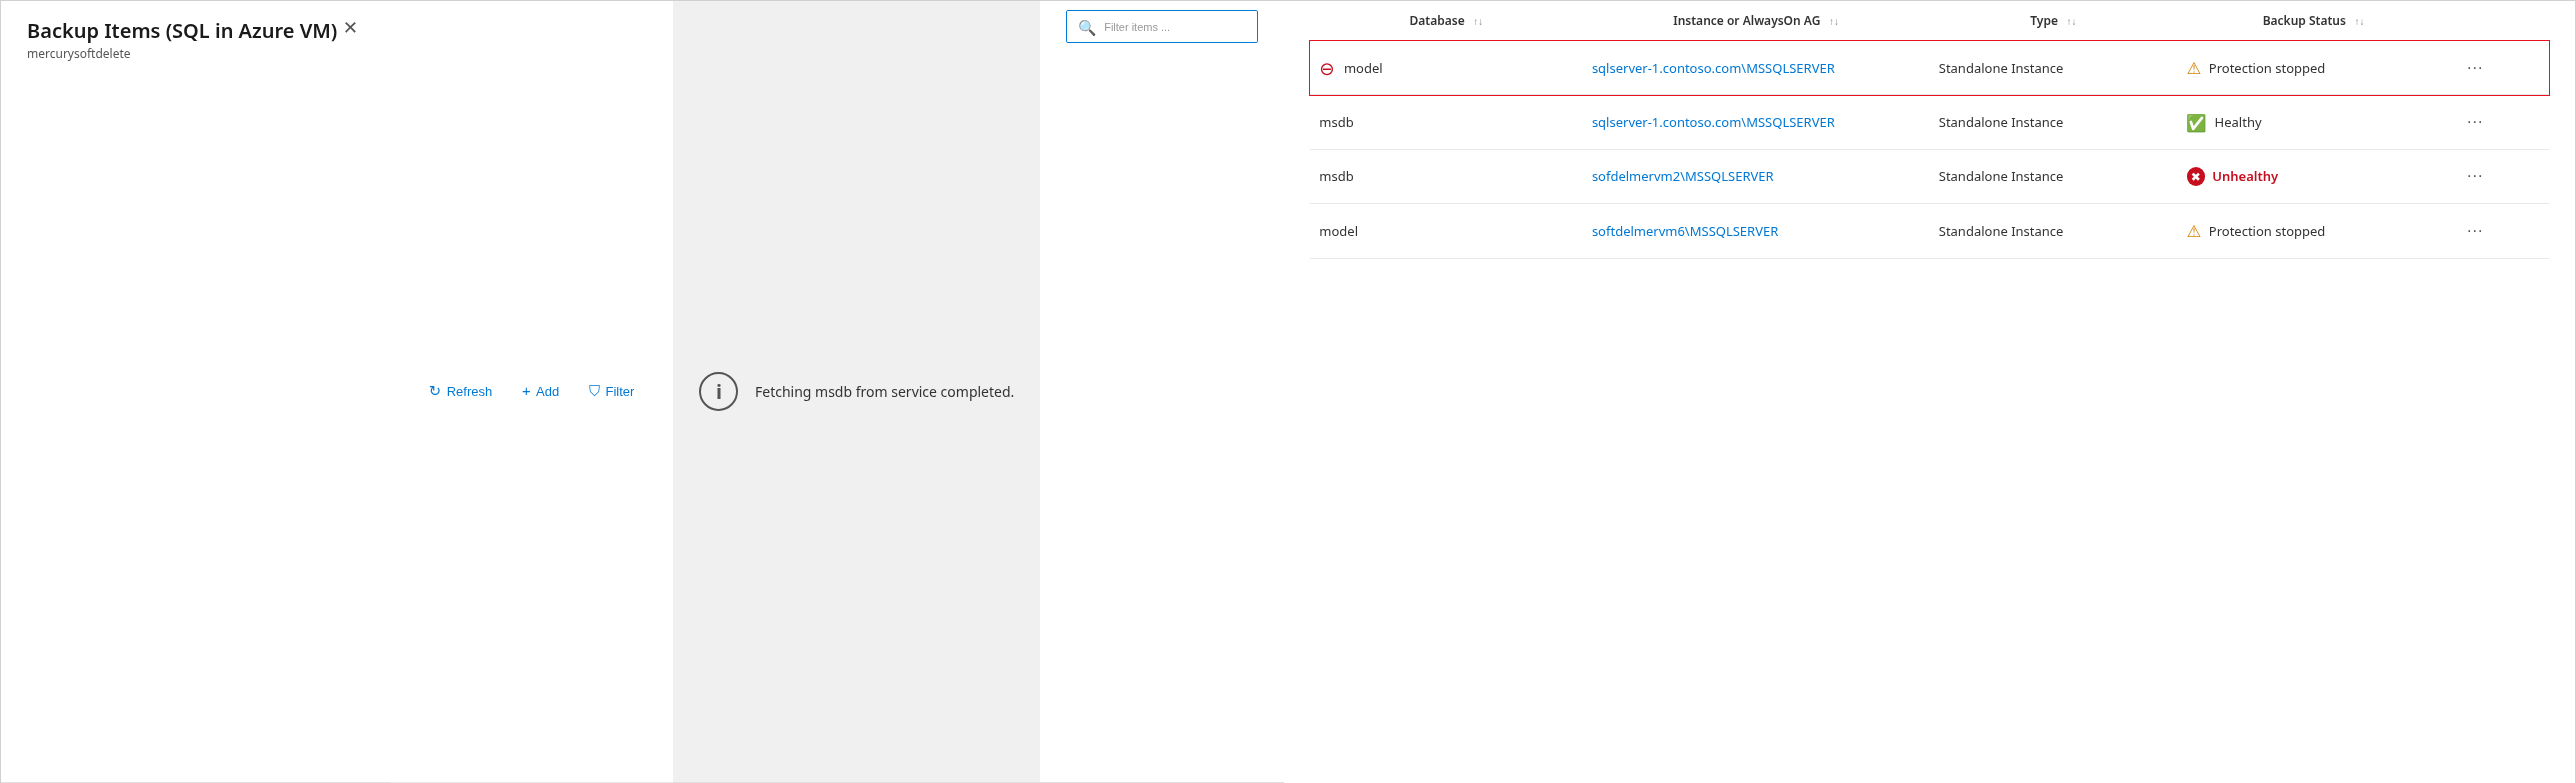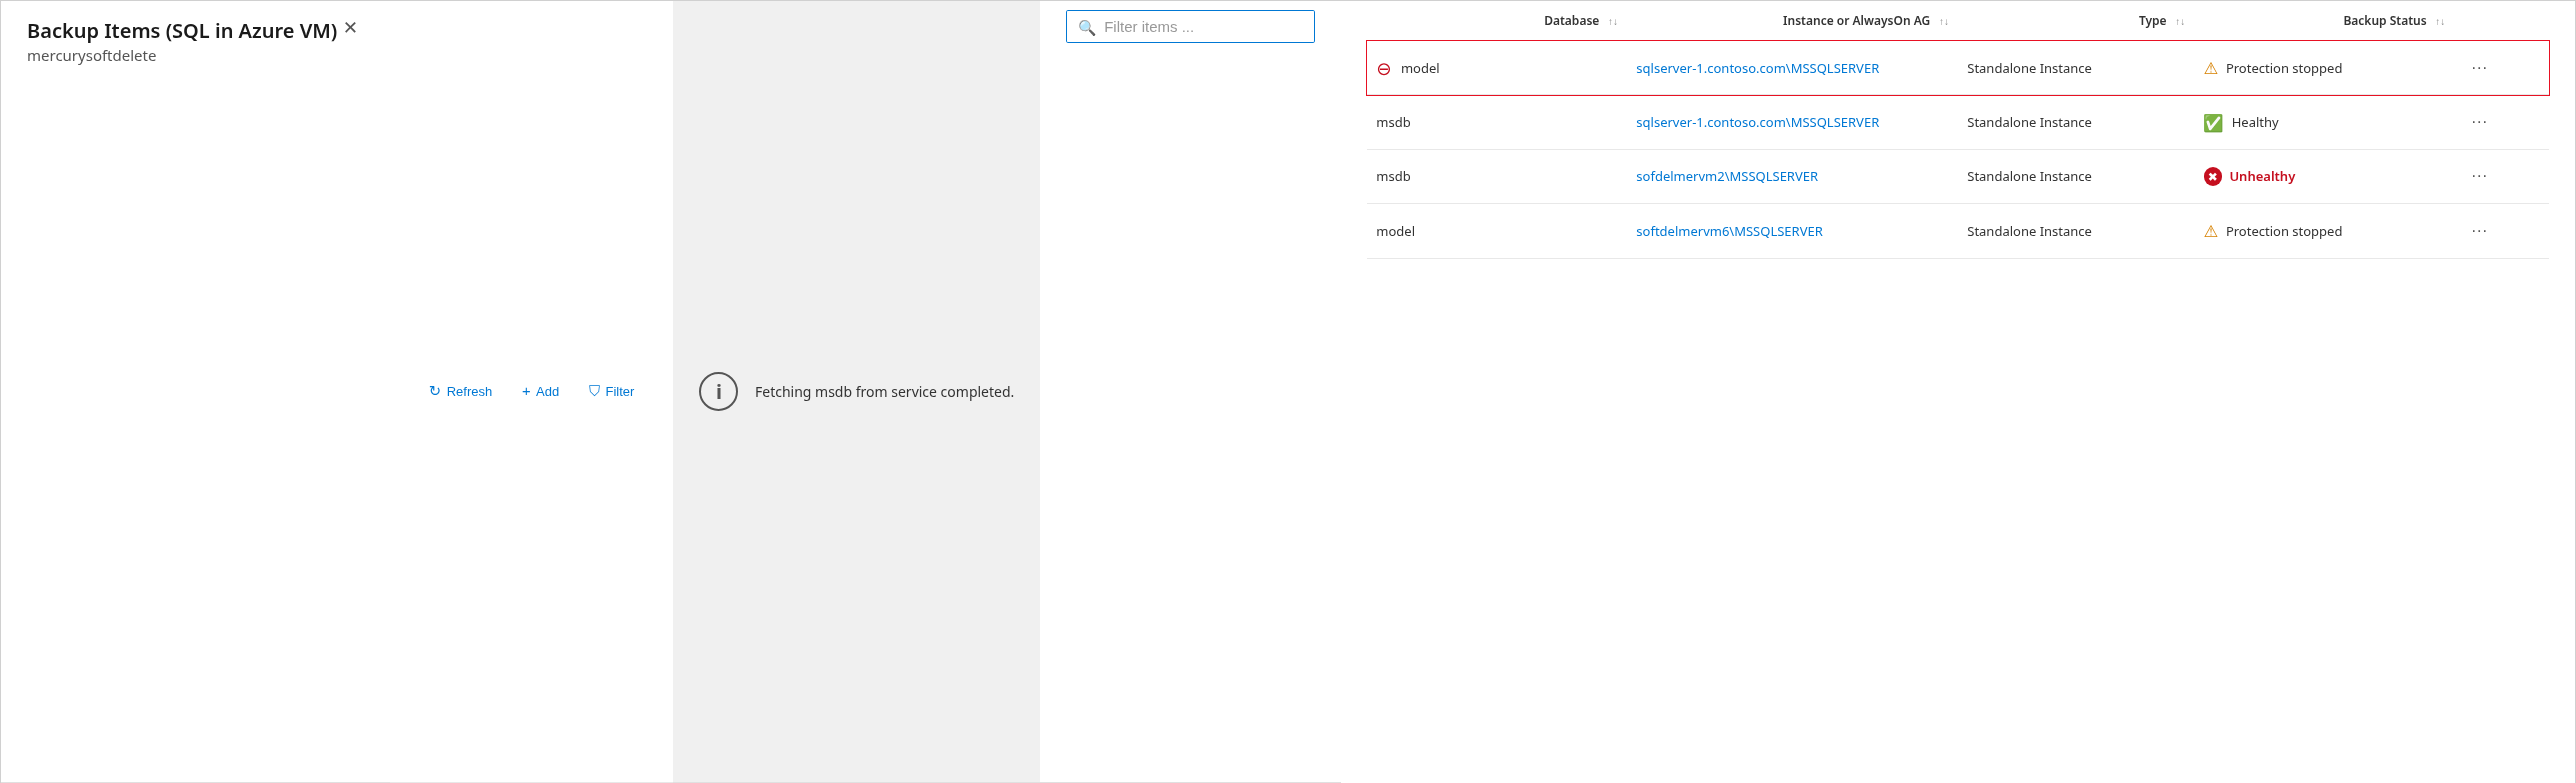--- a/index.html
+++ b/index.html
@@ -27,21 +27,21 @@
       justify-content: space-between;
     }
     .panel-title-block {}
     .panel-title {
       font-size: 20px;
       font-weight: 600;
       color: #1a1a1a;
       line-height: 1.3;
     }
     .panel-subtitle {
-      font-size: 15px;
+      font-size: 12px;
       color: #555;
       margin-top: 1.8px;
     }
     .close-btn {
       cursor: pointer;
       font-size: 18.4px;
       color: #555;
       background: none;
       border: none;
       line-height: 1;
@@ -108,41 +108,41 @@
       gap: 7.4px;
       background: #fff;
     }
     .search-icon-char {
       color: #666;
       font-size: 14.8px;
     }
     .search-input {
       border: none;
       outline: none;
-      font-size: 15px;
+      font-size: 11px;
       color: #3b82f6;
       width: 100%;
       background: transparent;
     }
     .search-input::placeholder { color: #999; }
     .table-wrap {
       flex: 1;
       overflow: auto;
       padding: 0 26px;
     }
     table {
       width: 100%;
       border-collapse: collapse;
       table-layout: fixed;
     }
     thead tr {
       border-bottom: 1.8px solid #e0e0e0;
     }
     th {
-      text-align: right;
+      text-align: center;
       padding: 11px 9.2px;
       font-size: 12px;
       font-weight: 600;
       color: #333;
       white-space: nowrap;
       user-select: none;
     }
     th .sort-arrows {
       display: inline-flex;
       flex-direction: column;

